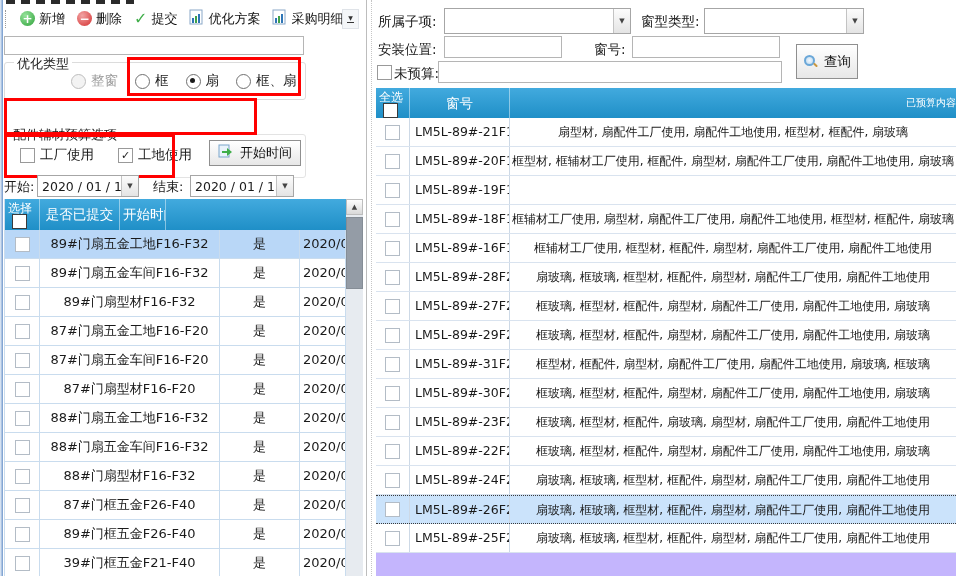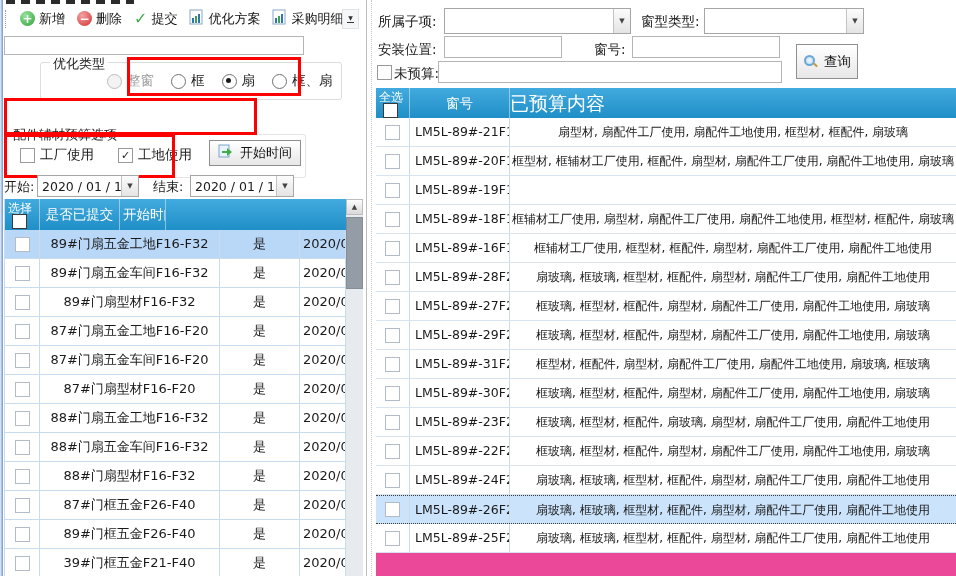--- a/index.html
+++ b/index.html
@@ -31,21 +31,21 @@
   
   .txt{border:1px solid #b5b5b5;background:#fff;font-family:inherit;font-size:12px;padding:1px 3px;}
   .plan-filter{left:4px;top:36px;width:292px;height:15px;}
   .combo{border:1px solid #a6a6a6;background:#fff;display:flex;align-items:center;}
   .combo-text{flex:1;font-size:12.5px;padding:0 4px;white-space:nowrap;overflow:hidden;}
   .combo-btn{width:16px;align-self:stretch;border-left:1px solid #c3c3c3;background:linear-gradient(#fcfcfc,#e4e4e4);
         display:flex;align-items:center;justify-content:center;font-size:7px;color:#444;}
 
   
   .gbox{border:1px solid #dcdcdc;border-radius:3px;background:#fff;}
-  .g1{left:4px;top:62px;width:300px;height:36px;margin-left:36px;}
+  .g1{left:4px;top:62px;width:300px;height:36px;}
   .g2{left:4px;top:100px;width:300px;height:33px;}
   .g3{left:4px;top:134px;width:300px;height:42px;border-color:#e3e3e3;}
   .legend{position:absolute;top:-8px;left:9px;background:#fff;padding:0 3px;font-size:13px;color:#222;white-space:nowrap;}
   .radio-row{position:absolute;top:9px;left:0;right:0;display:flex;align-items:center;font-size:13.5px;}
   .r1{padding-left:66px;gap:17px;}
   .r2{padding-left:20px;gap:15px;top:8px;}
   .ritem{display:inline-flex;align-items:center;gap:5px;white-space:nowrap;}
   .radio{width:13px;height:13px;border:1px solid #707070;border-radius:50%;background:#fff;position:relative;flex:none;}
   .radio.on::after{content:"";position:absolute;left:3px;top:3px;width:5px;height:5px;border-radius:50%;background:#1a1a1a;}
   .radio.disabled{border-color:#bdbdbd;background:#f3f3f3;}
@@ -100,25 +100,25 @@
   .lscroll{position:absolute;right:0;top:0;width:17px;height:377px;background:#e7ebf0;}
   .sb-up{height:16px;border:1px solid #bdbdbd;background:linear-gradient(#fdfdfd,#d9d9d9);
         display:flex;align-items:center;justify-content:center;font-size:7px;color:#444;box-sizing:border-box;}
   .sb-thumb{position:absolute;left:0;top:18px;width:17px;height:72px;background:#949ca6;box-sizing:border-box;border:1px solid #858d96;}
 
   .split-line{left:366px;top:0;width:1px;height:576px;background:#bdbdbd;}
   .split-dots{left:371px;top:0;width:1px;height:576px;border-left:1px dotted #c6c6c6;}
 
   
   .flabel{font-size:13.5px;white-space:nowrap;}
-  .rtable{left:376px;top:88px;width:580px;height:488px;overflow:hidden;background:#ec4899;}
+  .rtable{left:376px;top:88px;width:580px;height:488px;overflow:hidden;background:#c4b5fd;}
   .rtable .thead{height:30px;}
   .rh-sel{width:34px;position:relative;font-size:12px;padding:1px 0 0 3px;}
   .rh-no{width:100px;line-height:30px;text-align:center;font-size:13.5px;}
-  .rh-content{flex:1;line-height:30px;text-align:left;font-size:19px;border-right:none;}
+  .rh-content{flex:1;line-height:30px;text-align:right;font-size:10px;border-right:none;}
   .rrow{display:flex;height:29px;background:#fff;border-bottom:1px solid #d9e3ef;box-sizing:border-box;}
   .rc-sel{width:34px;display:flex;align-items:center;justify-content:center;border-right:1px solid #cdd9e6;box-sizing:border-box;}
   .rc-sel .cb{border-color:#b3bcc6;}
   .rc-no{width:100px;line-height:28px;padding-left:5px;font-size:12.5px;border-right:1px solid #cdd9e6;
         box-sizing:border-box;white-space:nowrap;overflow:hidden;}
   .rc-content{flex:1;line-height:28px;text-align:center;font-size:12px;white-space:nowrap;overflow:hidden;}
   .rrow.sel{background:#cbe3fb;border-top:1px dotted #3a3a3a;border-bottom:1px dotted #3a3a3a;}
 </style>
 </head>
 <body>

